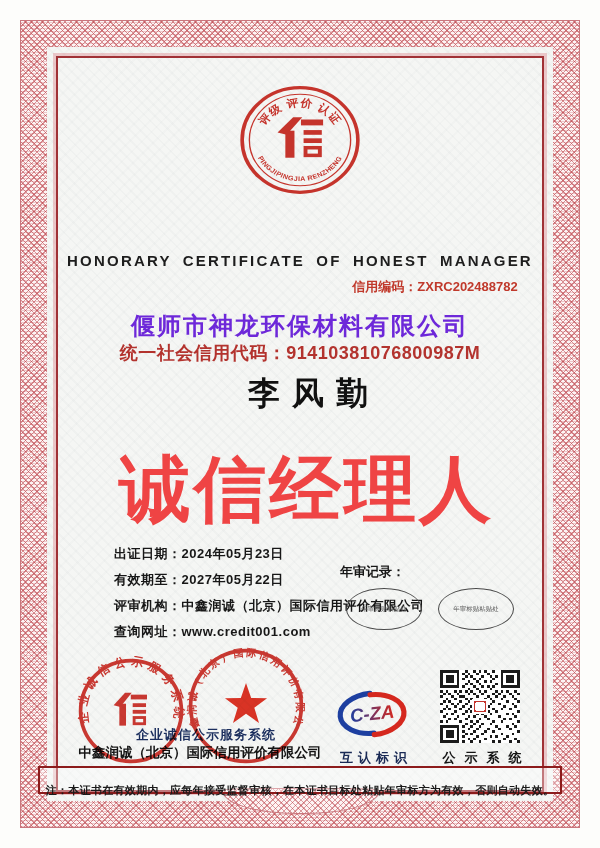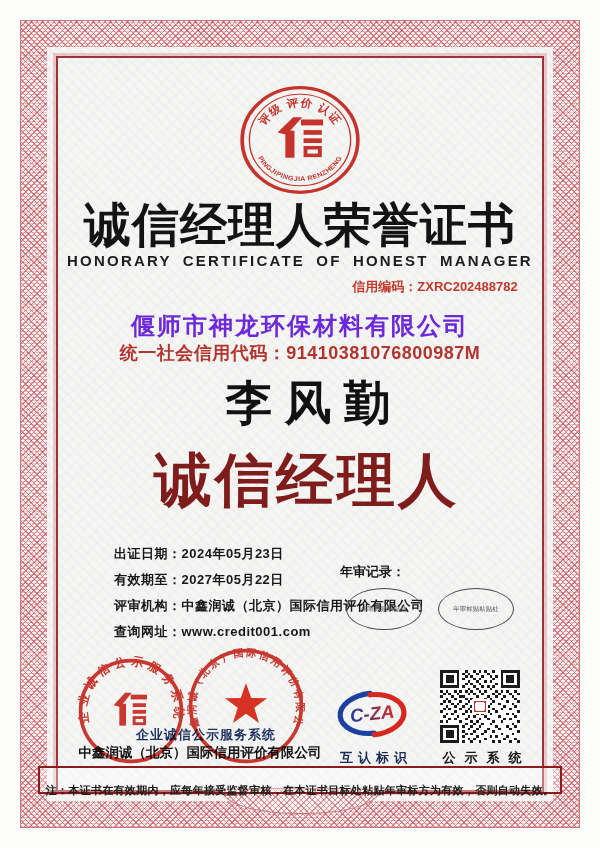--- a/index.html
+++ b/index.html
@@ -27,22 +27,22 @@
   .innerline{position:absolute;inset:56px;z-index:1;border:2px solid #a03136;
     box-shadow:0 0 0 3px rgba(221,143,148,.45);}
   .abs{position:absolute;z-index:2;}
   .ctr{left:0;right:0;text-align:center;}
   .title{top:194px;font-size:47px;font-weight:900;color:#131313;letter-spacing:1px;
          font-family:"Liberation Serif","DejaVu Serif",serif;}
   .subtitle{top:252px;font-size:15px;font-weight:bold;color:#1d1d1d;letter-spacing:2.2px;word-spacing:5px;}
   .creditline{top:278px;left:300px;width:270px;text-align:center;font-size:13px;font-weight:bold;color:#c0392b;}
   .company{top:310px;font-size:24px;font-weight:900;color:#6d28d9;letter-spacing:2px;}
   .uscc{top:341px;font-size:18px;font-weight:bold;color:#b3332e;letter-spacing:.5px;}
-  .person{top:372px;font-size:47px;font-weight:900;color:#111;letter-spacing:12px;text-indent:12px;padding-left:16px;}
-  .honor{top:442px;font-size:58px;font-weight:900;color:#7f1d1d;letter-spacing:3px;
+  .person{top:372px;font-size:32px;font-weight:900;color:#111;letter-spacing:12px;text-indent:12px;padding-left:16px;}
+  .honor{top:442px;font-size:72px;font-weight:900;color:#ef4444;letter-spacing:3px;
          font-family:"Liberation Serif","DejaVu Serif",serif;padding-left:13px;}
   .inforow{left:88px;font-size:13px;font-weight:bold;color:#171717;letter-spacing:.5px;margin-left:26px;}
   .annual-label{left:340px;top:563px;font-size:13px;font-weight:bold;color:#171717;}
   .oval{border:1.5px solid #4a4a4a;border-radius:50%;display:flex;align-items:center;justify-content:center;
         color:#5a5a5a;font-size:6.5px;background:transparent;}
   .footer-line1{top:726px;left:100px;width:212px;text-align:center;font-size:13px;font-weight:bold;color:#1c2f5e;letter-spacing:1px;}
   .footer-line2{top:744px;left:60px;width:280px;text-align:center;font-size:13.5px;font-weight:bold;color:#141414;}
   .mutual-label{top:749px;left:332px;width:80px;text-align:right;font-size:13px;font-weight:bold;color:#1a2a55;letter-spacing:5px;text-indent:5px;}
   .qr-label{top:749px;left:432px;width:100px;text-align:center;font-size:13px;font-weight:bold;color:#141414;letter-spacing:9px;text-indent:9px;}
   .notebox{left:38px;top:766px;width:520px;height:24px;border:2px solid #8c1b1b;display:flex;
@@ -73,21 +73,20 @@
     <g fill="#c5342c" transform="translate(37,33) scale(0.63)">
       <polygon points="2,30 26,4 40,4 16,34"></polygon>
       <rect x="14" y="27" width="14" height="46"></rect>
       <rect x="38" y="8" width="34" height="10"></rect>
       <rect x="42" y="26" width="28" height="8"></rect>
       <rect x="42" y="40" width="28" height="8"></rect>
       <rect x="45" y="56" width="22" height="13" fill="none" stroke="#c5342c" stroke-width="6"></rect>
     </g>
   </svg>
 
-  <div class="abs ctr title">诚信经理人荣誉证书</div>
   <div class="abs ctr subtitle">HONORARY CERTIFICATE OF HONEST MANAGER</div>
   <div class="abs creditline">
     <span>信用编码：</span><span>ZXRC202488782</span>
   </div>
 
   <div class="abs ctr company">偃师市神龙环保材料有限公司</div>
   <div class="abs ctr uscc">
     <span>统一社会信用代码：</span><span>91410381076800987M</span>
   </div>
 

